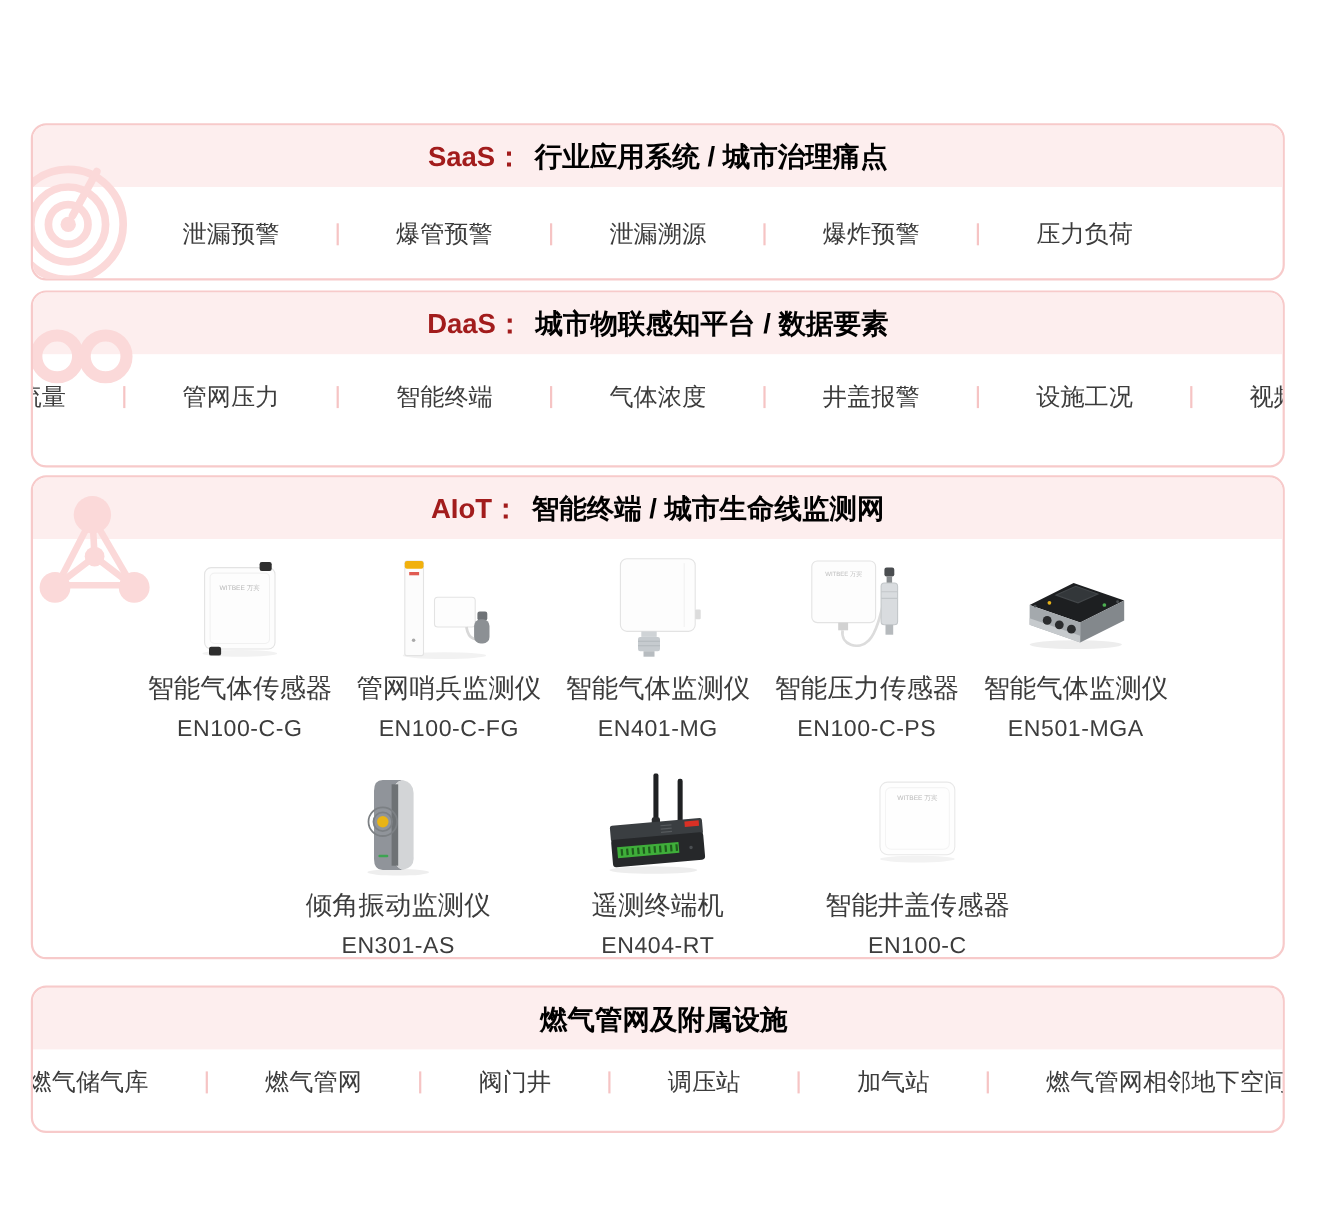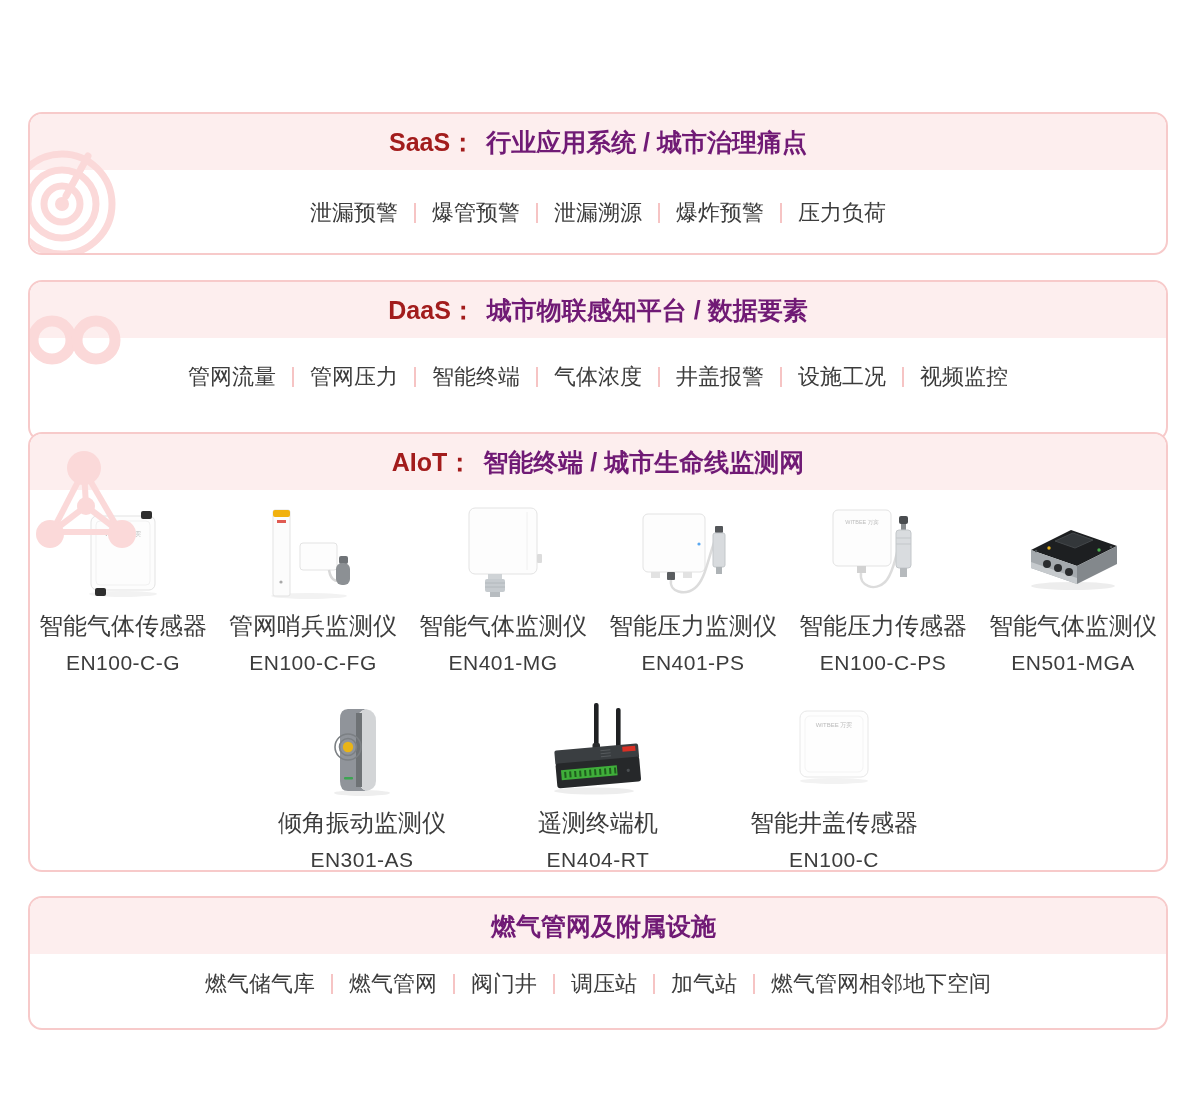--- a/index.html
+++ b/index.html
@@ -15,28 +15,28 @@
     background:#ffffff;border:2px solid #f7caca;border-radius:14px;
     overflow:hidden;box-sizing:border-box;
   }
   .card-header{
     height:56px;background:#fdeeee;
     display:flex;align-items:center;justify-content:center;
     position:relative;z-index:1;
   }
   .card-title{font-size:25px;font-weight:bold;white-space:nowrap;position:relative;z-index:3;}
   .title-prefix{color:#a21c1c;margin-right:11px;}
-  .title-main{color:#701a75;}
+  .title-main{color:#000000;}
   .card-body{
     display:flex;align-items:center;justify-content:center;
     position:relative;z-index:1;
   }
   .items-row{
     display:flex;align-items:center;justify-content:center;
-    font-size:22px;color:#3c3c3c;white-space:nowrap;position:relative;z-index:3;
+    font-size:22px;color:#3c3c3c;white-space:nowrap;position:relative;z-index:3;gap:36px;
   }
   .sep{width:2px;height:20px;background:#f6c4c4;margin:0 16px;flex:0 0 auto;}
 
   .watermark{position:absolute;z-index:2;pointer-events:none;}
 
   
   .aiot-body{position:relative;z-index:1;padding:14px 6px 0 6px;}
   .products-row{display:flex;justify-content:center;}
   .product{
     display:flex;flex-direction:column;align-items:center;
@@ -76,21 +76,21 @@
           <span class="sep"></span>
         <span>泄漏溯源</span>
           <span class="sep"></span>
         <span>爆炸预警</span>
           <span class="sep"></span>
         <span>压力负荷</span>
       </div>
     </div>
   </section>
 
-  <section class="card" style="top:280px;height:161px;">
+  <section class="card" style="top:264px;height:161px;">
     <svg class="watermark" style="left:-8px;top:30px;" width="110" height="56" viewBox="0 0 110 56">
       <g fill="none" stroke="#fbd9d9" stroke-width="11">
         <circle cx="30" cy="28" r="19"></circle>
         <circle cx="74" cy="28" r="19"></circle>
       </g>
     </svg>
     <div class="card-header">
       <div class="card-title">
         <span class="title-prefix">DaaS：</span><span class="title-main">城市物联感知平台 / 数据要素</span>
       </div>
@@ -182,37 +182,20 @@
               <rect x="52" y="73" width="20" height="13" rx="2" fill="#c6cbcf"></rect>
               <line x1="52" y1="77" x2="72" y2="77" stroke="#b2b8bc"></line>
               <line x1="52" y1="81" x2="72" y2="81" stroke="#b2b8bc"></line>
               <rect x="57" y="86" width="10" height="5" fill="#b7bcc0"></rect>
             </svg>
           </div>
           <div class="product-name">智能气体监测仪</div>
           <div class="product-model">EN401-MG</div>
         </div>
 
-        <div class="product">
-          <div class="product-img">
-            <svg width="140" height="95" viewBox="0 0 140 95">
-              <rect x="20" y="8" width="62" height="58" rx="5" fill="#fdfdfd" stroke="#e3e3e3"></rect>
-              <circle cx="76" cy="38" r="1.6" fill="#5aa8f0"></circle>
-              <rect x="28" y="66" width="9" height="6" fill="#e2e2e2"></rect>
-              <rect x="60" y="66" width="9" height="6" fill="#e2e2e2"></rect>
-              <rect x="44" y="66" width="8" height="8" rx="1" fill="#5a5d60"></rect>
-              <path d="M48,74 C46,86 62,90 72,82 C82,74 84,56 92,34" fill="none" stroke="#dcdcdc" stroke-width="2.5"></path>
-              <rect x="92" y="20" width="8" height="7" rx="1" fill="#54575a"></rect>
-              <rect x="90" y="27" width="12" height="34" rx="2" fill="#d8dbde" stroke="#c3c7ca"></rect>
-              <rect x="93" y="61" width="6" height="7" fill="#aeb3b6"></rect>
-            </svg>
-          </div>
-          <div class="product-name">智能压力监测仪</div>
-          <div class="product-model">EN401-PS</div>
-        </div>
 
         <div class="product">
           <div class="product-img">
             <svg width="140" height="95" viewBox="0 0 140 95">
               <rect x="20" y="4" width="58" height="56" rx="5" fill="#fdfdfd" stroke="#e3e3e3"></rect>
               <text x="49" y="18" font-size="5.5" fill="#bcbcbc" text-anchor="middle">WITBEE 万宾</text>
               <rect x="44" y="60" width="9" height="7" fill="#d2d2d2"></rect>
               <path d="M48,67 C46,80 62,86 72,76 C80,68 84,46 88,30" fill="none" stroke="#dcdcdc" stroke-width="2.5"></path>
               <rect x="86" y="10" width="9" height="8" rx="2" fill="#4a4d50"></rect>
               <rect x="88" y="18" width="5" height="6" fill="#8a8e91"></rect>

